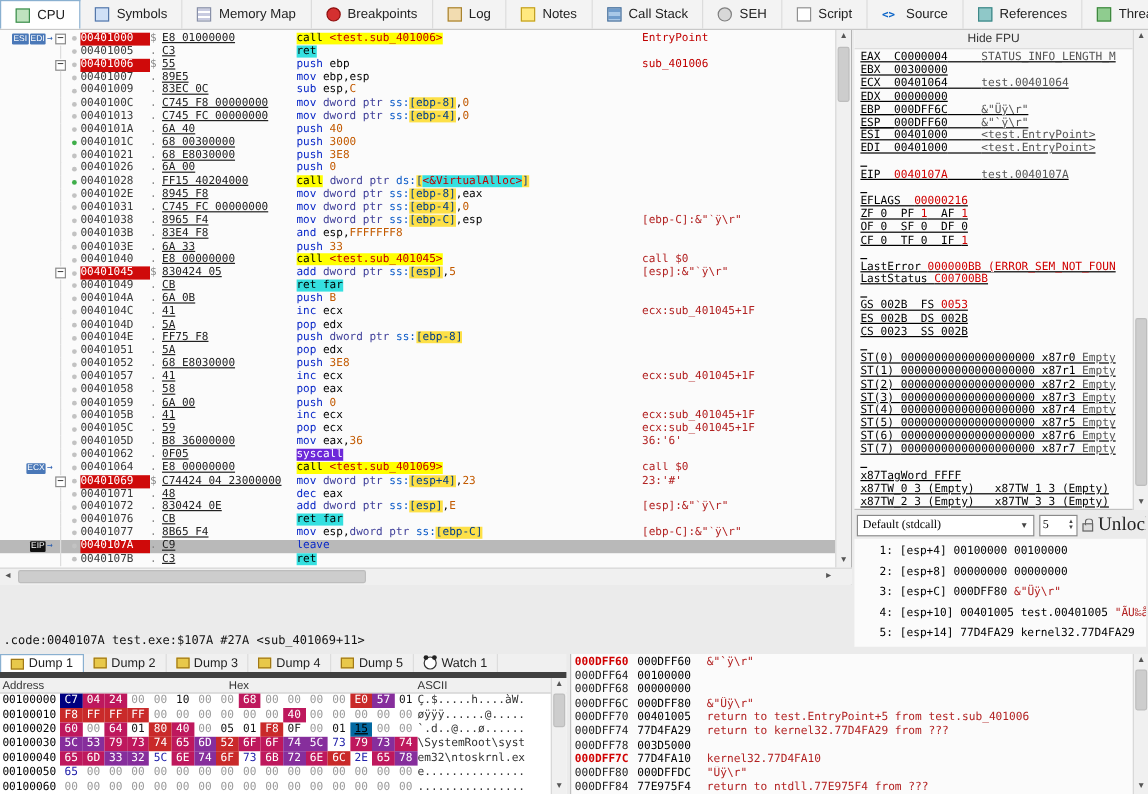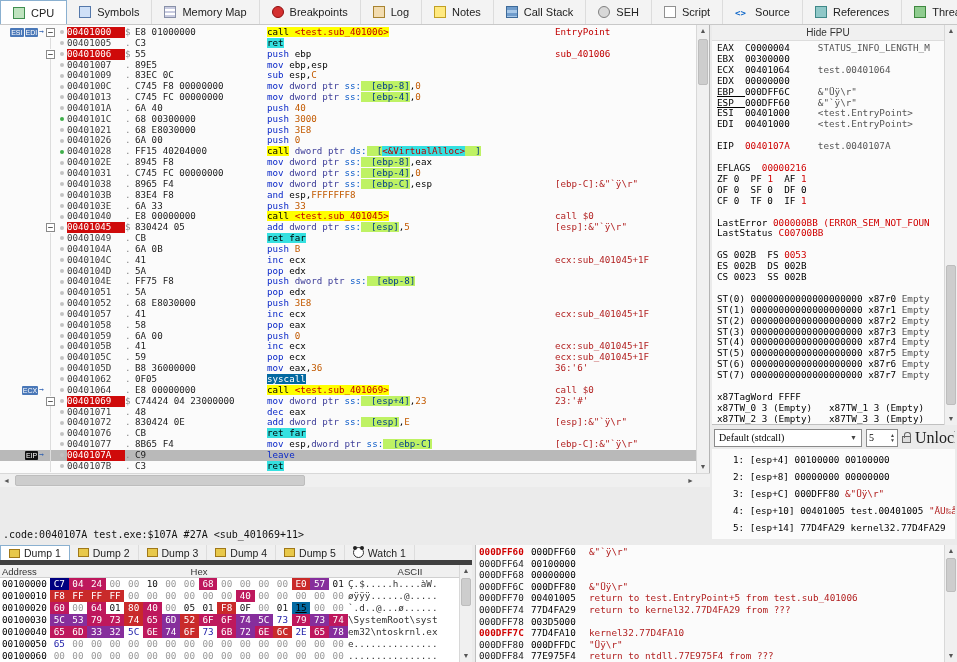--- a/index.html
+++ b/index.html
@@ -40,53 +40,53 @@
 .regarrow{color:#2a5db0;font-size:8px;}
 .c-fold{width:13px;flex:0 0 auto;display:flex;justify-content:center;align-items:center;}
 .fold{display:inline-block;width:9px;height:9px;line-height:7px;text-align:center;border:1px solid #8a8a8a;background:#fff;font-size:9px;color:#222;}
 .foldline{display:inline-block;width:1px;height:11px;background:#ddd;}
 .c-bullet{width:10px;flex:0 0 auto;display:flex;justify-content:center;}
 .dot{width:4px;height:4px;border-radius:50%;background:#c2c2c2;}
 .dot.green{background:#3fae4a;}
 .c-addr{width:58px;flex:0 0 auto;color:#3a3a3a;}
 .c-addr.bp{background:#cf0a0a;color:#fff;}
 .c-mark{width:10px;flex:0 0 auto;color:#8a8a8a;}
-.c-bytes{width:132px;flex:0 0 auto;color:#222;overflow:hidden;}
+.c-bytes{width:112px;flex:0 0 auto;color:#222;overflow:hidden;text-decoration:underline;}
 .c-ins{width:288px;flex:0 0 auto;overflow:hidden;}
 .c-cmt{flex:1;overflow:hidden;}
 .c-cmt.lbl{color:#c00000;}
 .c-cmt.cmt{color:#b22222;}
 span.m{color:#0a28c8;}
 span.r{color:#000;}
 span.n{color:#c25a00;}
 span.g{color:#40409a;}
 span.s{color:#0a5ac8;}
-span.b{background:#bef264;color:#003c8c;padding-left:10px;}
+span.b{background:#fde047;color:#003c8c;}
 span.bt{background:#35e0e0;color:#c00000;}
 span.cy{background:#ffff00;color:#000;}
 span.ty{background:#ffff00;color:#c00000;}
 span.rb{background:#35e0e0;color:#000;}
-span.sys{background:#0369a1;color:#fff;}
+span.sys{background:#6d28d9;color:#fff;}
 
 
 .vscroll{position:absolute;width:13px;background:#f0f0f0;border-left:1px solid #d8d8d8;}
 .vscroll .arr{position:absolute;left:0;width:12px;height:12px;font-size:7px;color:#555;text-align:center;line-height:12px;}
 .vscroll .arr.up{top:0;}
 .vscroll .arr.dn{bottom:0;}
 .vscroll .thumb{position:absolute;left:1px;width:10px;background:#cdcdcd;border:1px solid #bdbdbd;border-radius:2px;}
 .hscroll{position:absolute;left:0;bottom:0;height:14px;background:#f0f0f0;border-top:1px solid #d8d8d8;}
 .harr{position:absolute;top:0;width:13px;height:13px;font-size:7px;color:#555;text-align:center;line-height:13px;}
 .harr.l{left:0;}
 .harr.r{right:13px;}
 .hthumb{position:absolute;top:1px;left:15px;width:290px;height:11px;background:#cdcdcd;border:1px solid #bdbdbd;border-radius:2px;}
 
 
 #registers{position:absolute;left:712px;top:25px;width:232px;height:400px;background:#fbfbfb;overflow:hidden;border-bottom:1px solid #c0c0c0;}
 #hide-fpu{height:16px;line-height:15px;text-align:center;font-size:10px;color:#333;background:#f0f0f0;border-bottom:1px solid #ddd;}
-#reglines{padding:2px 5px;font-family:"DejaVu Sans Mono",monospace;font-size:9.3px;line-height:10.9px;white-space:pre;color:#000;}
+#reglines{padding:2px 5px;font-family:"DejaVu Sans Mono",monospace;font-size:9.3px;line-height:10.9px;white-space:pre;color:#000;text-decoration:underline;}
 .regline span.red{color:#d00000;}
 .regline span.gray{color:#555;}
 .regline span.und{text-decoration:underline;}
 #reg-vs{left:944px;top:25px;height:400px;}
 
 
 #convbar{position:absolute;left:712px;top:427px;width:245px;height:21px;display:flex;align-items:center;gap:4px;padding:0 2px;overflow:hidden;background:#ebebeb;font-family:Liberation Serif, serif;}
 .dropdown{width:148px;height:18px;border:1px solid #8a8a8a;background:#fff;font-size:10px;display:flex;align-items:center;justify-content:space-between;padding:0 4px;flex:0 0 auto;}
 .ddarr{font-size:7px;color:#444;}
 .spinner{width:32px;height:18px;border:1px solid #8a8a8a;background:#fff;font-size:10px;display:flex;align-items:center;justify-content:space-between;padding:0 2px;flex:0 0 auto;}
@@ -101,21 +101,21 @@
 #statusline{position:absolute;left:3px;top:529px;width:700px;height:14px;font-family:"DejaVu Sans Mono",monospace;font-size:10px;color:#111;white-space:pre;}
 
 
 #dumptabs{position:absolute;left:0;top:545px;width:472px;height:20px;display:flex;background:#f0f0f0;border-bottom:5px solid #404040;overflow:hidden;}
 .dtab{display:flex;align-items:center;gap:4px;padding:0 8px;font-size:10.5px;color:#222;border-right:1px solid #ddd;white-space:nowrap;}
 .dtab.active{background:#fff;border:1px solid #8ab0d0;border-bottom:none;}
 #dump{position:absolute;left:0;top:565px;width:472px;height:97px;background:#fff;}
 #dumphead{display:flex;height:13px;line-height:13px;background:#f0f0f0;border-bottom:1px solid #d0d0d0;font-size:9.5px;color:#333;}
 .h-addr{width:50px;padding-left:2px;}
 .h-hex{width:298px;text-align:center;}
-.h-ascii{flex:1;text-align:center;}
+.h-ascii{flex:1;}
 .dumprow{display:flex;height:12px;line-height:12px;font-family:"DejaVu Sans Mono",monospace;font-size:9.3px;}
 .d-addr{width:50px;padding-left:2px;color:#000;flex:0 0 auto;}
 .d-hex{width:298px;display:flex;flex:0 0 auto;}
 .d-hex span{width:18.6px;text-align:center;}
 .d-ascii{flex:1;color:#333;white-space:pre;overflow:hidden;}
 .c-z{color:#9a9a9a;}
 .c-k{color:#111;}
 .c-b{color:#2222aa;}
 .c-g{background:#be185d;color:#fff;}
 .c-r{background:#c92a2a;color:#fff;}

